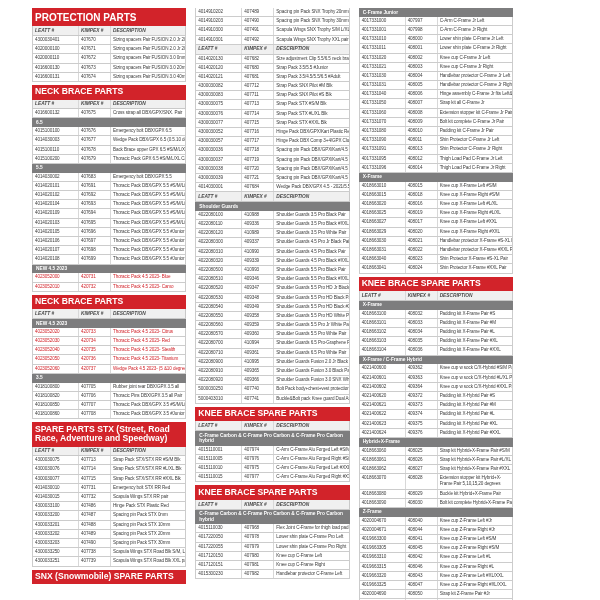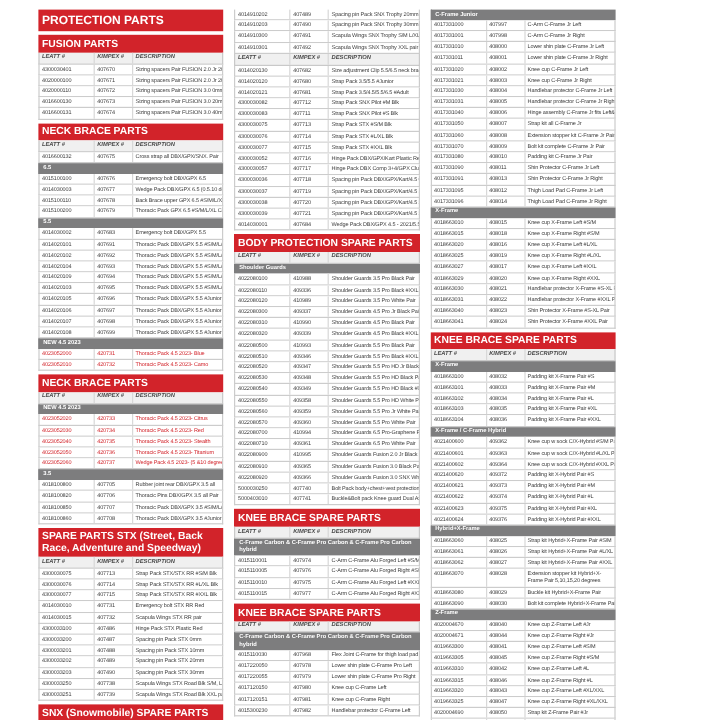--- a/index.html
+++ b/index.html
@@ -26,21 +26,20 @@
   .c-kimpex { width:32px; flex:none; border-right:1px solid #d8d8d8; }
   .c-desc   { flex:1 1 0; min-width:0; }
 </style>
 </head>
 <body>
 
 <div class="page">
   <div class="cols">
     <div class="col">
         <div class="section main">PROTECTION PARTS</div>
-        <div class="section">FUSION PARTS</div>
         <div class="headrow">
           <span class="c-leatt">LEATT #</span>
           <span class="c-kimpex">KIMPEX #</span>
           <span class="c-desc">DESCRIPTION</span>
         </div>
         <div class="row">
           <span class="c-leatt">4300030401</span>
           <span class="c-kimpex">407670</span>
           <span class="c-desc">Sizing spacers Pair FUSION 2.0 Jr 2018- #S/M+L/XL</span>
         </div>
@@ -204,21 +203,21 @@
         <div class="row">
           <span class="c-leatt">4018100850</span>
           <span class="c-kimpex">407707</span>
           <span class="c-desc">Thoracic Pack DBX/GPX 3.5 #S/M/L/XL Blk (no graphics)</span>
         </div>
         <div class="row">
           <span class="c-leatt">4018100860</span>
           <span class="c-kimpex">407708</span>
           <span class="c-desc">Thoracic Pack DBX/GPX 3.5 #Junior Blk (no graphics)</span>
         </div>
-        <div class="section">SPARE PARTS STX (Street, Back Race, Adventure and Speedway)</div>
+        <div class="section">SPARE PARTS STX (Street, Road Race, Adventure and Speedway)</div>
         <div class="headrow">
           <span class="c-leatt">LEATT #</span>
           <span class="c-kimpex">KIMPEX #</span>
           <span class="c-desc">DESCRIPTION</span>
         </div>
         <div class="row">
           <span class="c-leatt">4300030075</span>
           <span class="c-kimpex">407713</span>
           <span class="c-desc">Strap Pack STX/STX RR #S/M Blk</span>
         </div>
@@ -373,21 +372,20 @@
         <div class="row">
           <span class="c-leatt">4300030039</span>
           <span class="c-kimpex">407721</span>
           <span class="c-desc">Spacing pin Pack DBX/GPX/Kart/4.5 30mm</span>
         </div>
         <div class="row">
           <span class="c-leatt">4014030001</span>
           <span class="c-kimpex">407684</span>
           <span class="c-desc">Wedge Pack DBX/GPX 4.5 - 2021/5.5 (0.5.10.15)</span>
         </div>
-        <div class="section">BODY PROTECTION SPARE PARTS</div>
         <div class="headrow">
           <span class="c-leatt">LEATT #</span>
           <span class="c-kimpex">KIMPEX #</span>
           <span class="c-desc">DESCRIPTION</span>
         </div>
         <div class="sub">Shoulder Guards</div>
         <div class="row">
           <span class="c-leatt">4022080100</span>
           <span class="c-kimpex">410988</span>
           <span class="c-desc">Shoulder Guards 3.5 Pro Black Pair</span>

